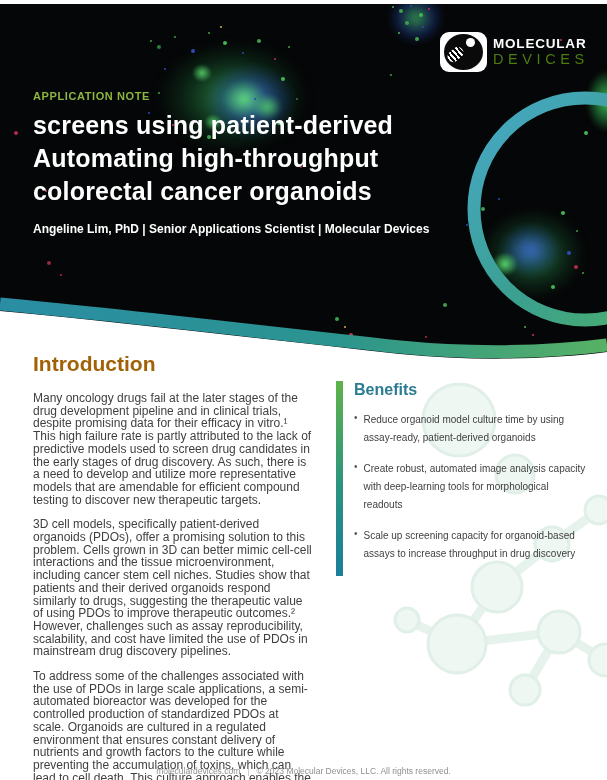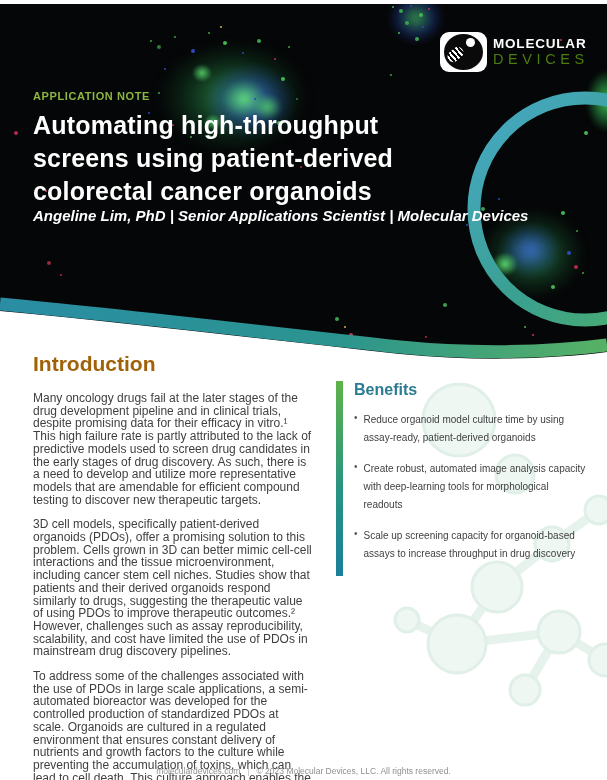--- a/index.html
+++ b/index.html
@@ -67,21 +67,21 @@
   .logo-eye { position:absolute; left:26px; top:6px; width:9px; height:9px; background:#ffffff; border-radius:50%; }
   .logo-grip { position:absolute; left:7px; top:17px; width:17px; height:11px; border-radius:5px;
                transform:rotate(-40deg);
                background:repeating-linear-gradient(90deg, #ffffff 0 2px, rgba(255,255,255,0) 2px 4px); }
   .logo-text { display:flex; flex-direction:column; justify-content:center; }
   .logo-l1 { color:#ffffff; font-size:13.5px; font-weight:800; letter-spacing:0.8px; line-height:1.15; }
   .logo-l2 { color:#4d7c0f; font-size:14.5px; font-weight:400; letter-spacing:4.6px; line-height:1.1; }
 
   .app-note { position:absolute; left:33px; top:86px; color:#8cb63f; font-size:11px; font-weight:700; letter-spacing:0.6px; }
   .hero-title { position:absolute; left:33px; top:105px; color:#ffffff; font-size:25px; font-weight:700; line-height:33px; letter-spacing:0.2px; }
-  .authors { position:absolute; left:33px; top:201px; color:#ffffff; font-size:15px; font-weight:700; line-height:22px;font-style:italic; }
+  .authors { position:absolute; left:33px; top:214px; color:#ffffff; font-size:12px; font-weight:700; line-height:22px; }
 
   
   .main { position:relative; margin-top:-20px; padding:10px 17px 0 33px; z-index:2; }
   .decor-svg { position:absolute; right:0; top:378px; width:300px; height:330px; z-index:0; pointer-events:none; }
   .columns { position:relative; display:flex; gap:23px; z-index:1; }
   .col-left { width:280px; flex:none; }
   .intro-h { color:#a16207; font-size:21px; font-weight:700; margin-bottom:16px; }
   .col-left p { color:#3f3f3f; font-size:12px; line-height:12.7px; margin-bottom:12px; }
   .col-right { flex:1; padding-top:29px; }
   .benefits { display:flex; }
@@ -150,22 +150,22 @@
         <div class="logo-grip"></div>
       </div>
       <div class="logo-text">
         <div class="logo-l1">MOLECULAR</div>
         <div class="logo-l2">DEVICES</div>
       </div>
     </div>
 
     <div class="app-note">APPLICATION NOTE</div>
     <h1 class="hero-title">
+      <div>screens using patient-derived</div>
       <div>Automating high-throughput</div>
-      <div>screens using patient-derived</div>
       <div>colorectal cancer organoids</div>
     </h1>
     <div class="authors">
       <div>Angeline Lim, PhD | Senior Applications Scientist | Molecular Devices</div>
     </div>
   </header>
 
   <svg class="decor-svg" viewBox="0 0 300 330">
     <g stroke="#e6f2ec" stroke-width="9" fill="none">
       <line x1="190" y1="205" x2="245" y2="162"></line>

